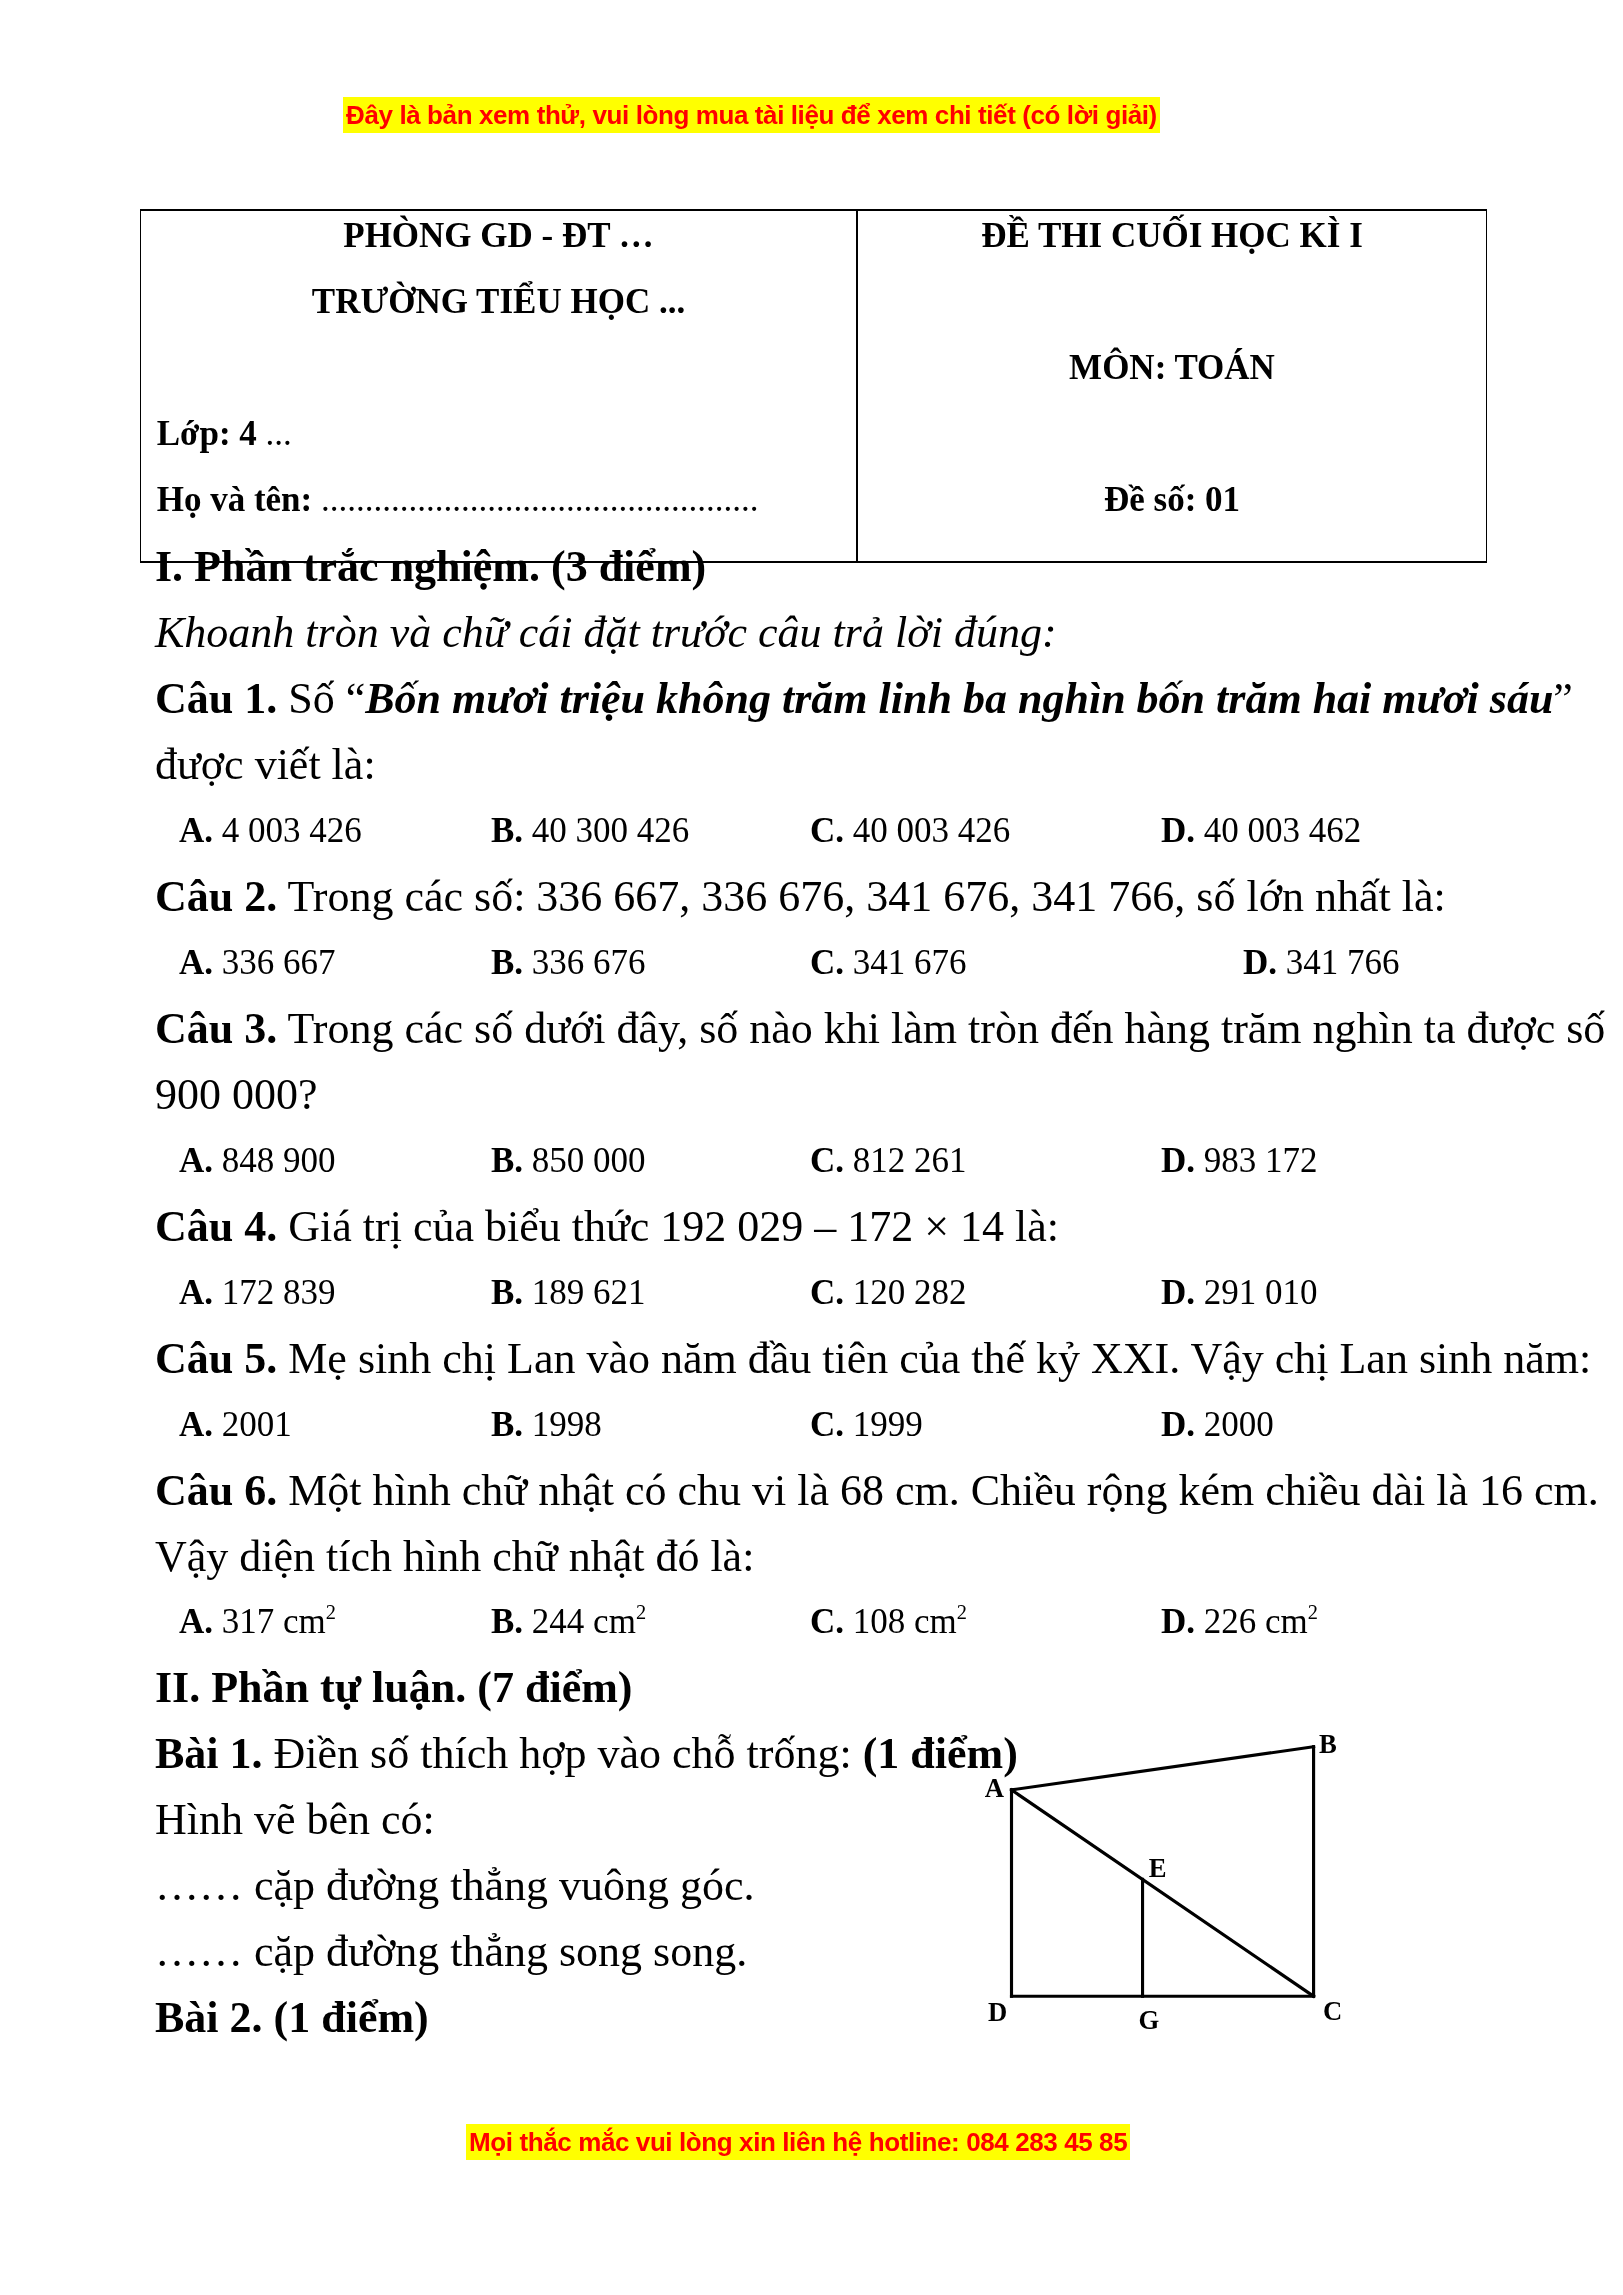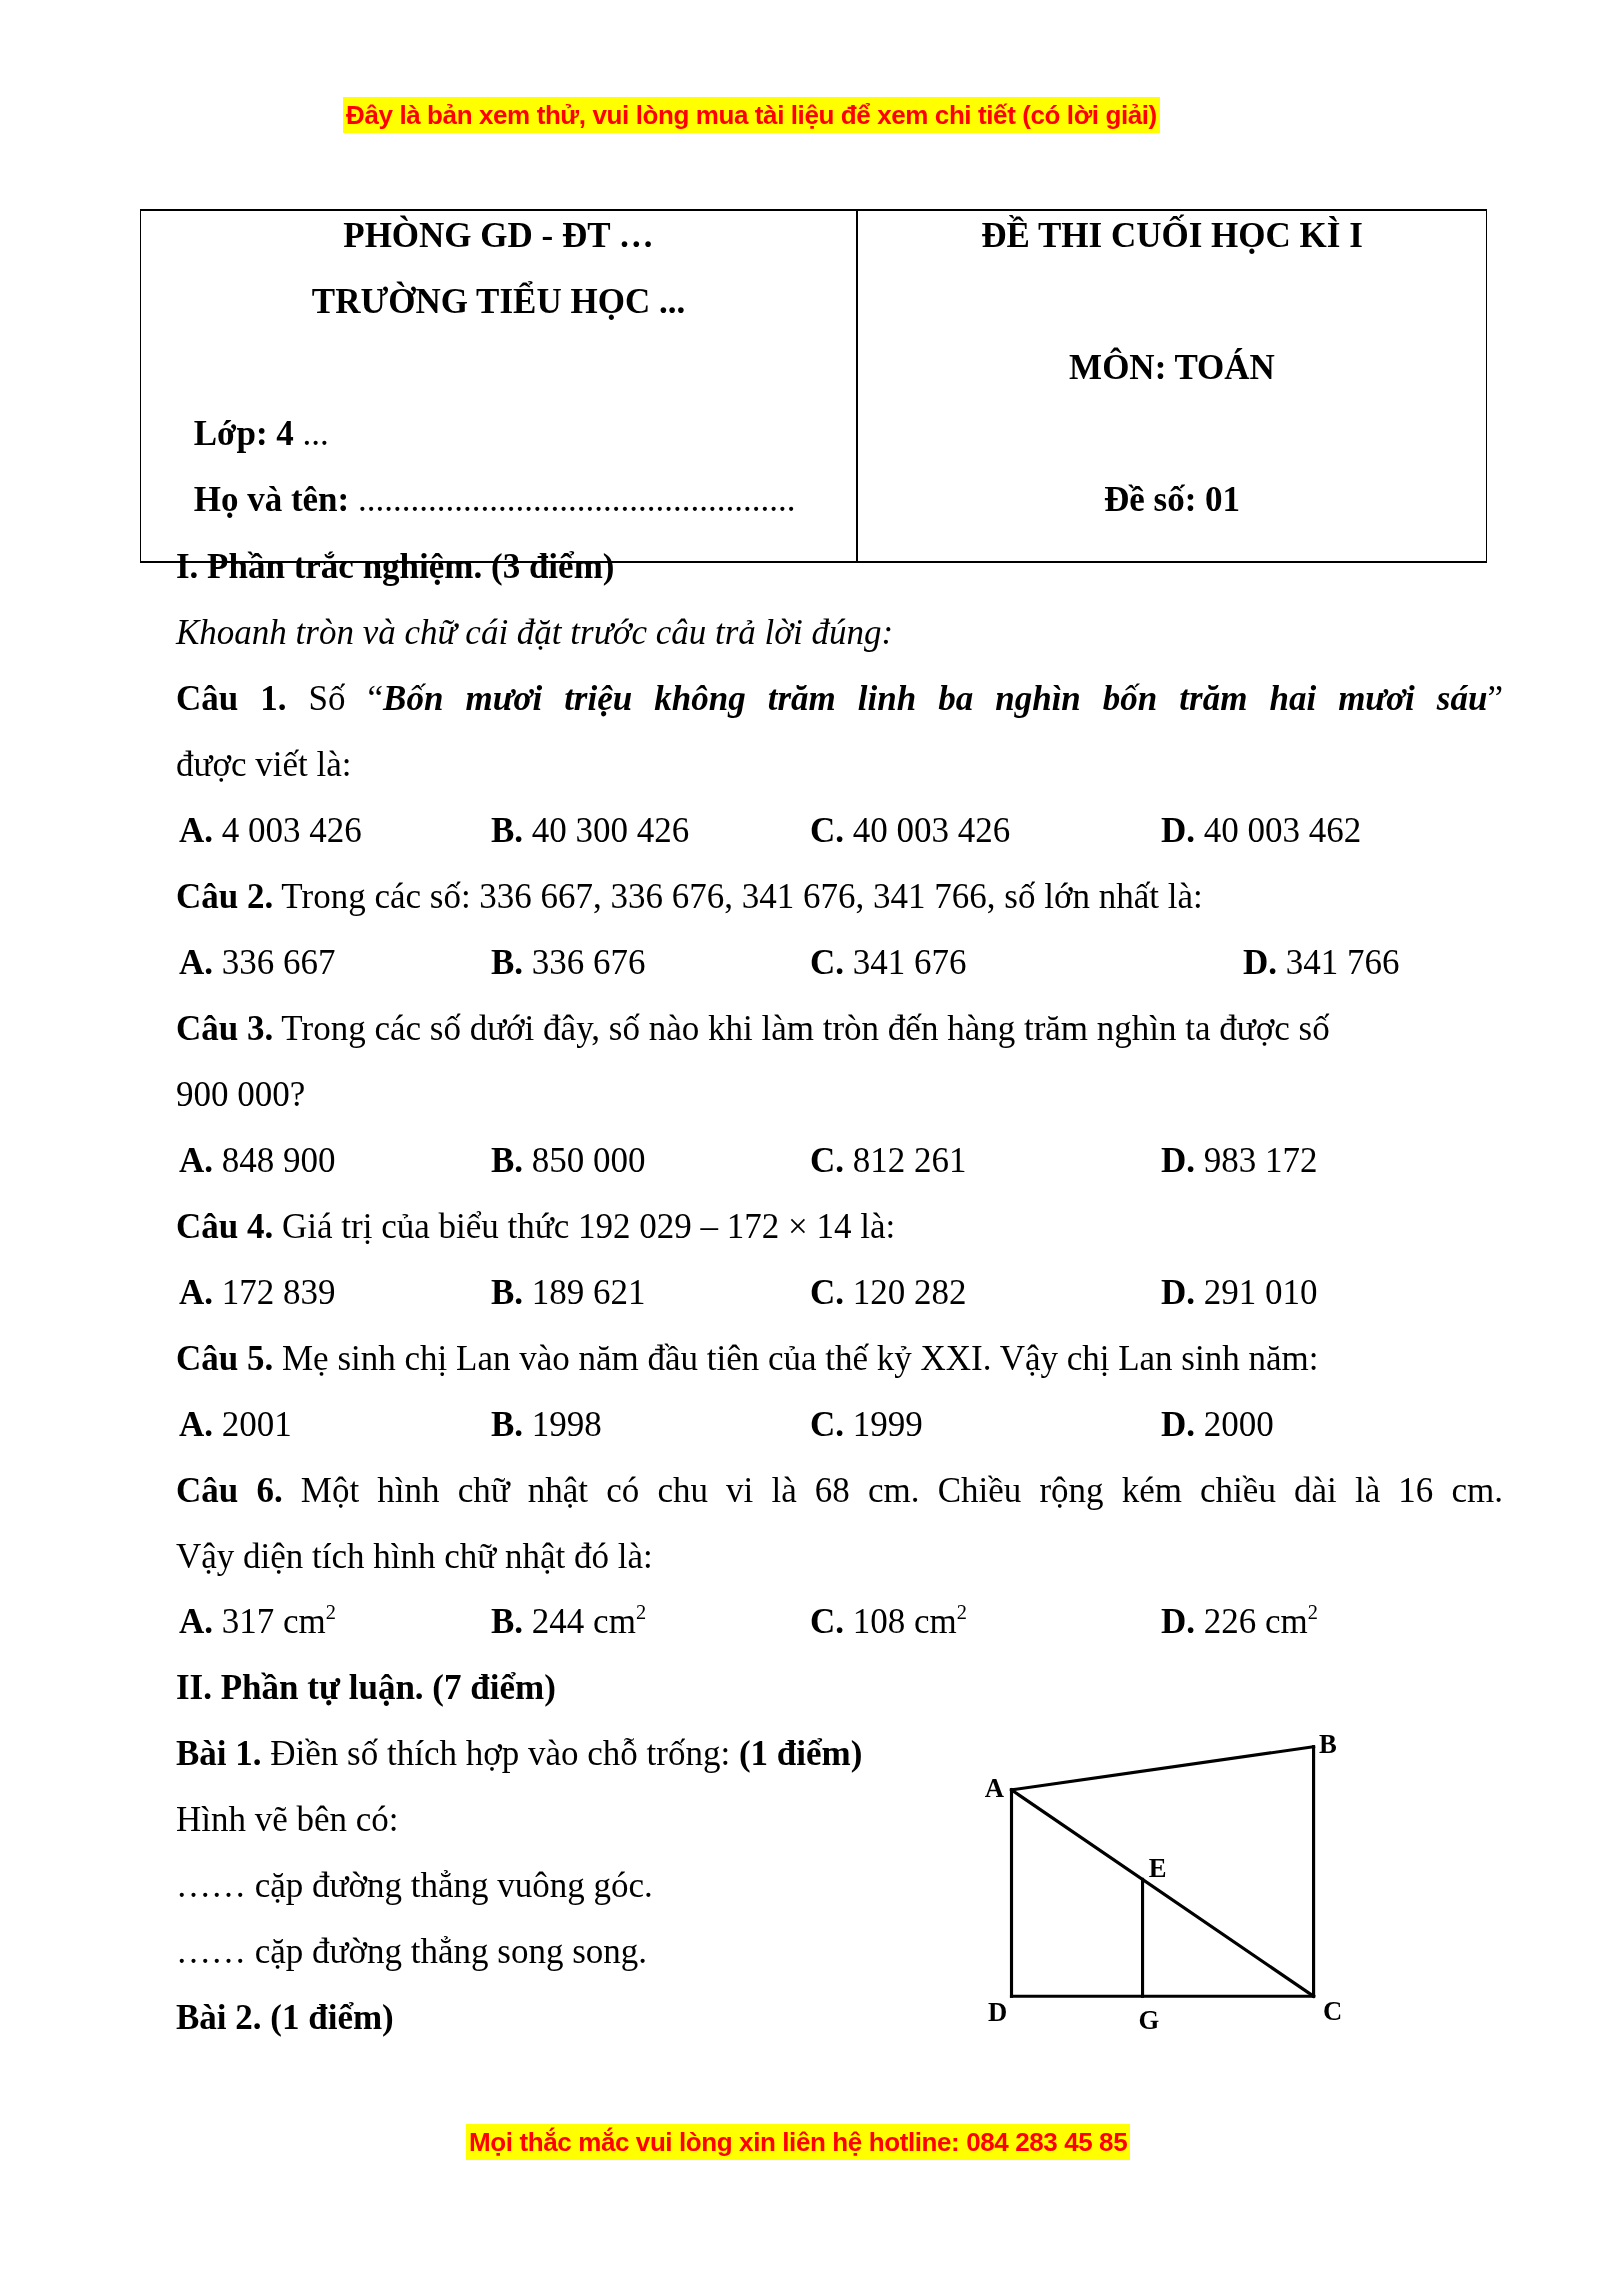--- a/index.html
+++ b/index.html
@@ -10,24 +10,24 @@
             font-size: 26px; line-height: 36px; padding: 0 3.1px; white-space: nowrap; letter-spacing: -0.4px; }
   #top-banner { left: 343px; top: 97px; }
   #bottom-banner { left: 466px; top: 2124px; }
 
   .hdr-table { position: absolute; left: 140px; top: 209px; width: 1347px; height: 354px;
                border: 1.6px solid #000; border-top-width: 2.4px; border-bottom-width: 2.4px; box-sizing: border-box; }
   .hdr-divider { position: absolute; left: 715px; top: 0; bottom: 0; width: 1.6px; background: #000; }
   .hdr-line { position: absolute; font-weight: bold; font-size: 35px; line-height: 44px; white-space: nowrap; }
   .hdr-left-c { left: 0; width: 715px; text-align: center; }
   .hdr-right-c { left: 717px; width: 628px; text-align: center; }
-  .hdr-left-l { left: 15.7px; margin-left: 37px; }
+  .hdr-left-l { left: 15.7px; }
   .dots { font-weight: normal; }
 
-  .line { position: absolute; left: 155px; font-size: 35px; line-height: 44px; white-space: nowrap; margin-left: 21px; }
+  .line { position: absolute; left: 155px; font-size: 44px; line-height: 44px; white-space: nowrap; }
   .b { font-weight: bold; }
   .i { font-style: italic; }
   .opt { position: absolute; font-size: 35px; line-height: 44px; white-space: nowrap; }
   .opt .lbl { font-weight: bold; }
   sup { font-size: 20.4px; line-height: 0; vertical-align: 14px; }
 
   .diagram { position: absolute; left: 966px; top: 1712px; width: 408px; height: 330px; }
   .diagram text { font-family: "Liberation Serif", "DejaVu Serif", serif; font-weight: bold; font-size: 34px; }
 </style>
 </head>

